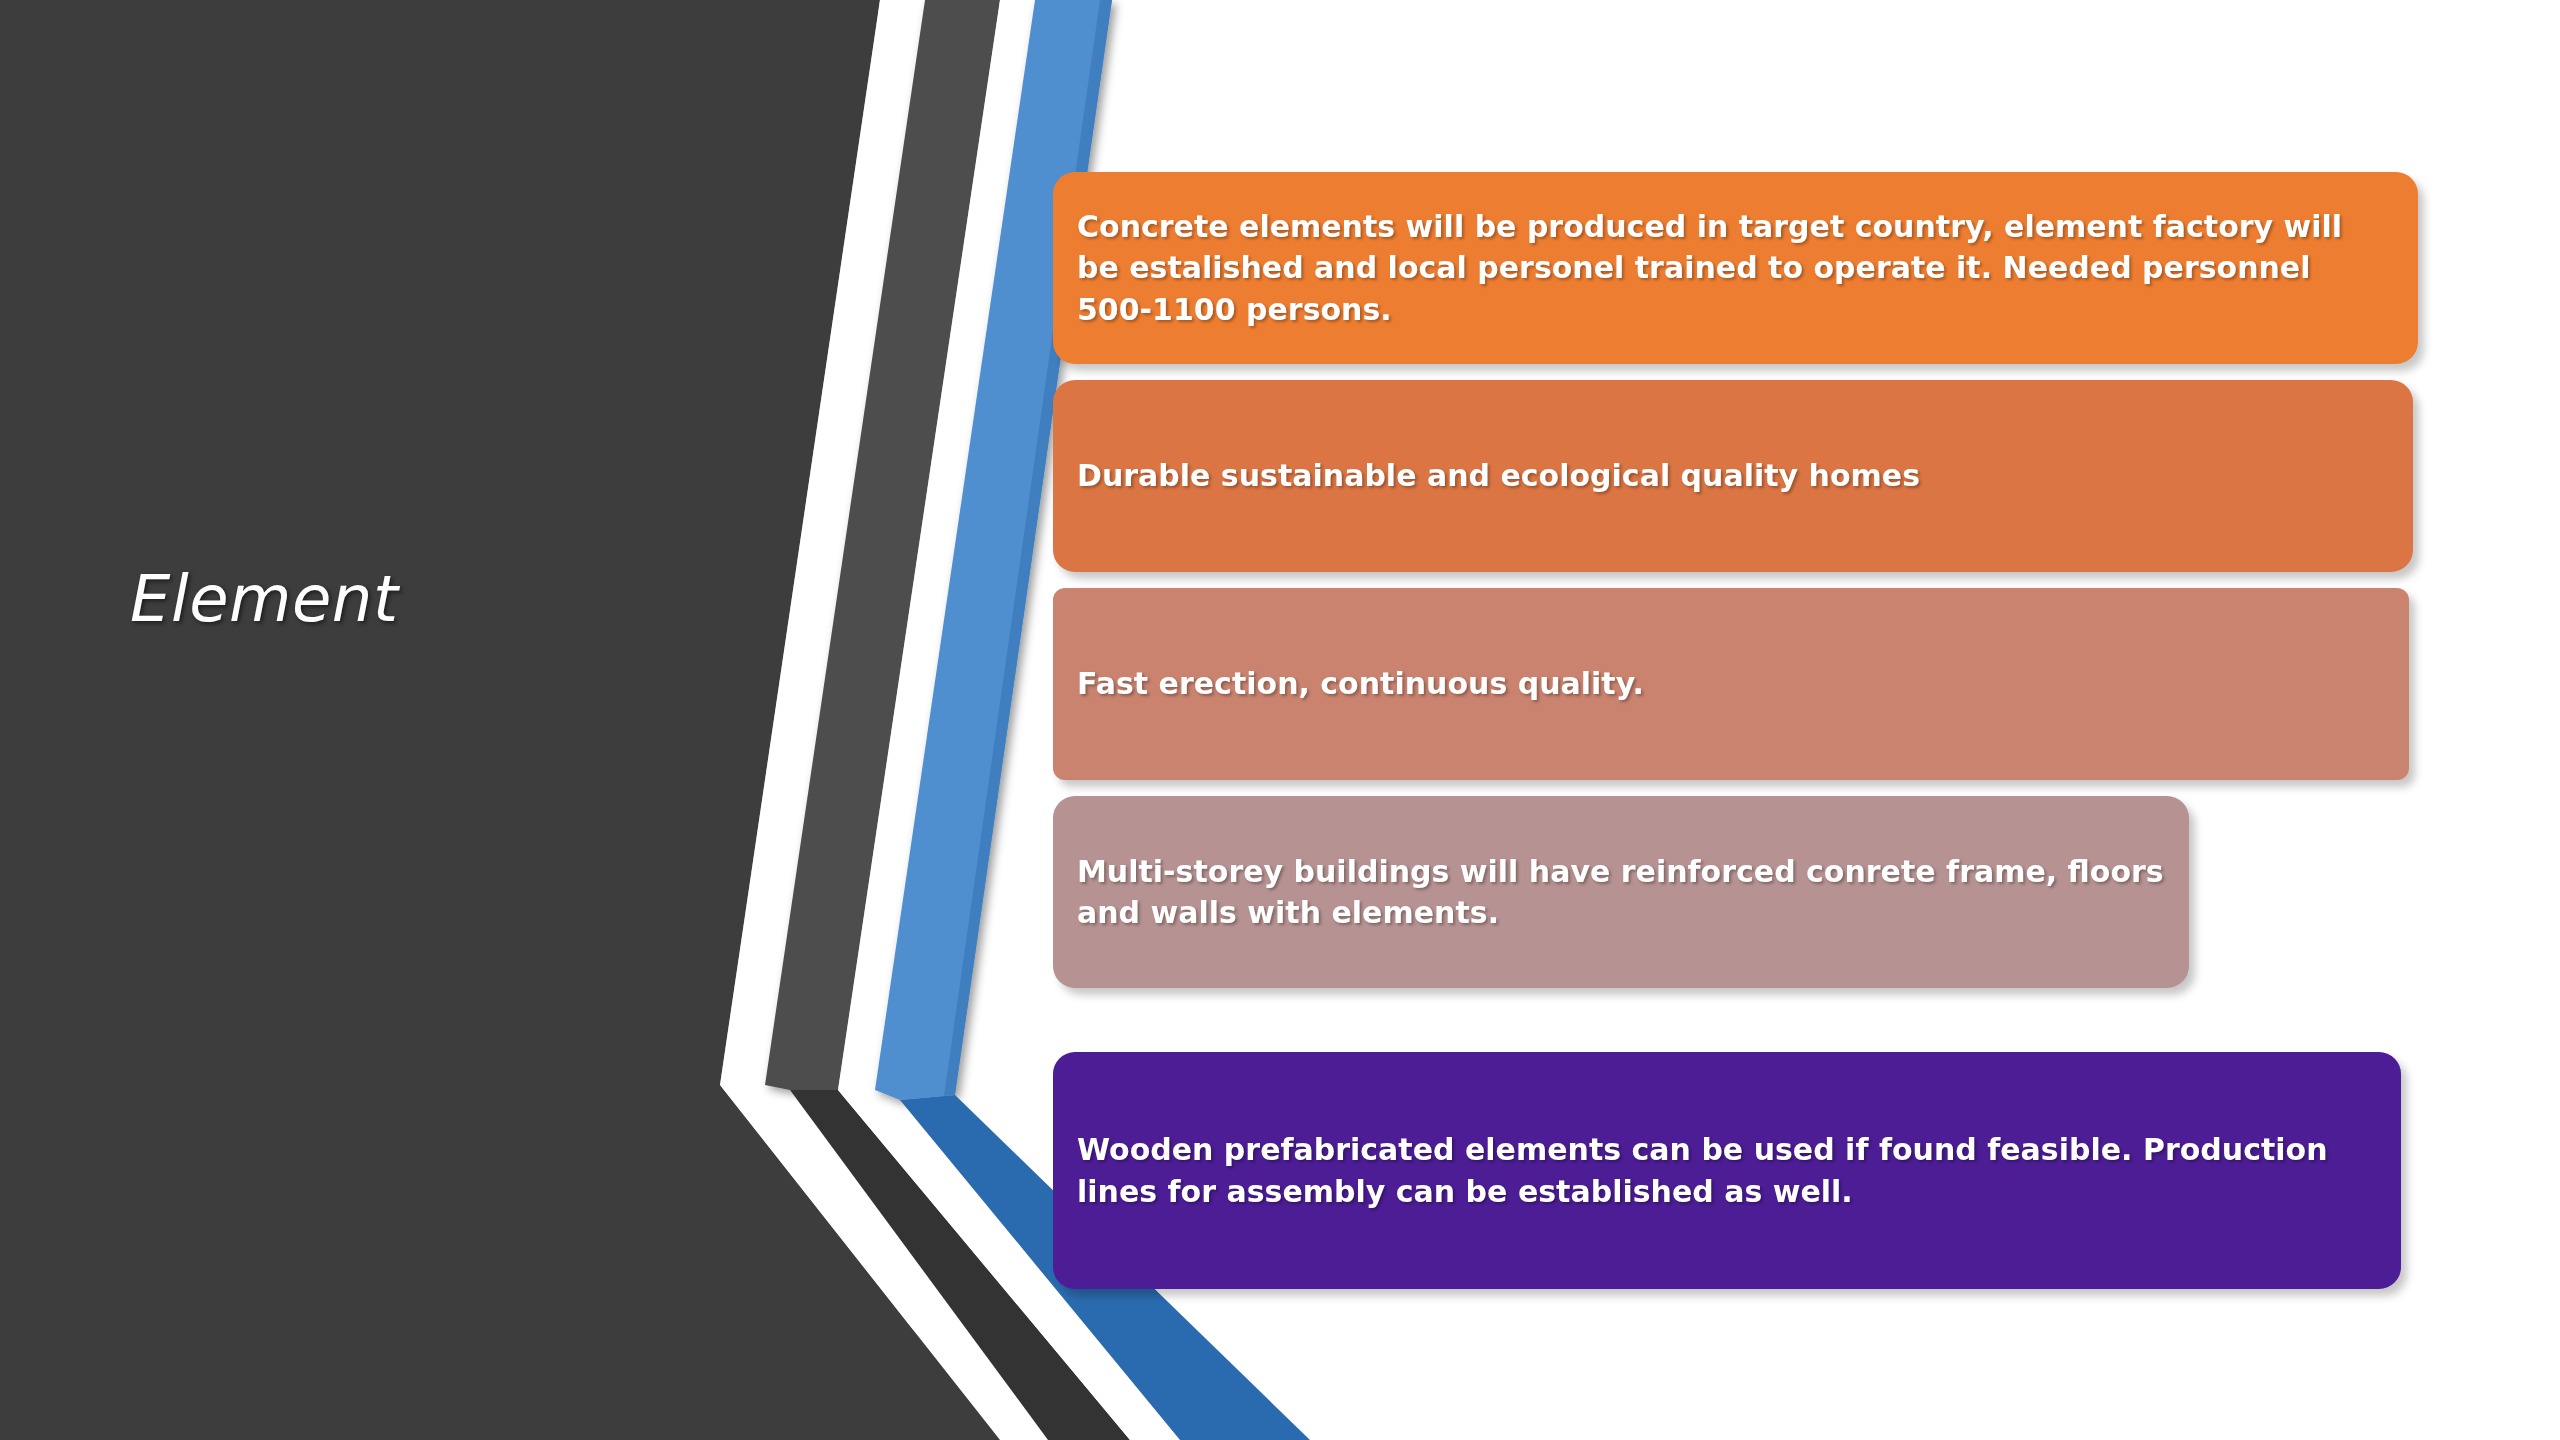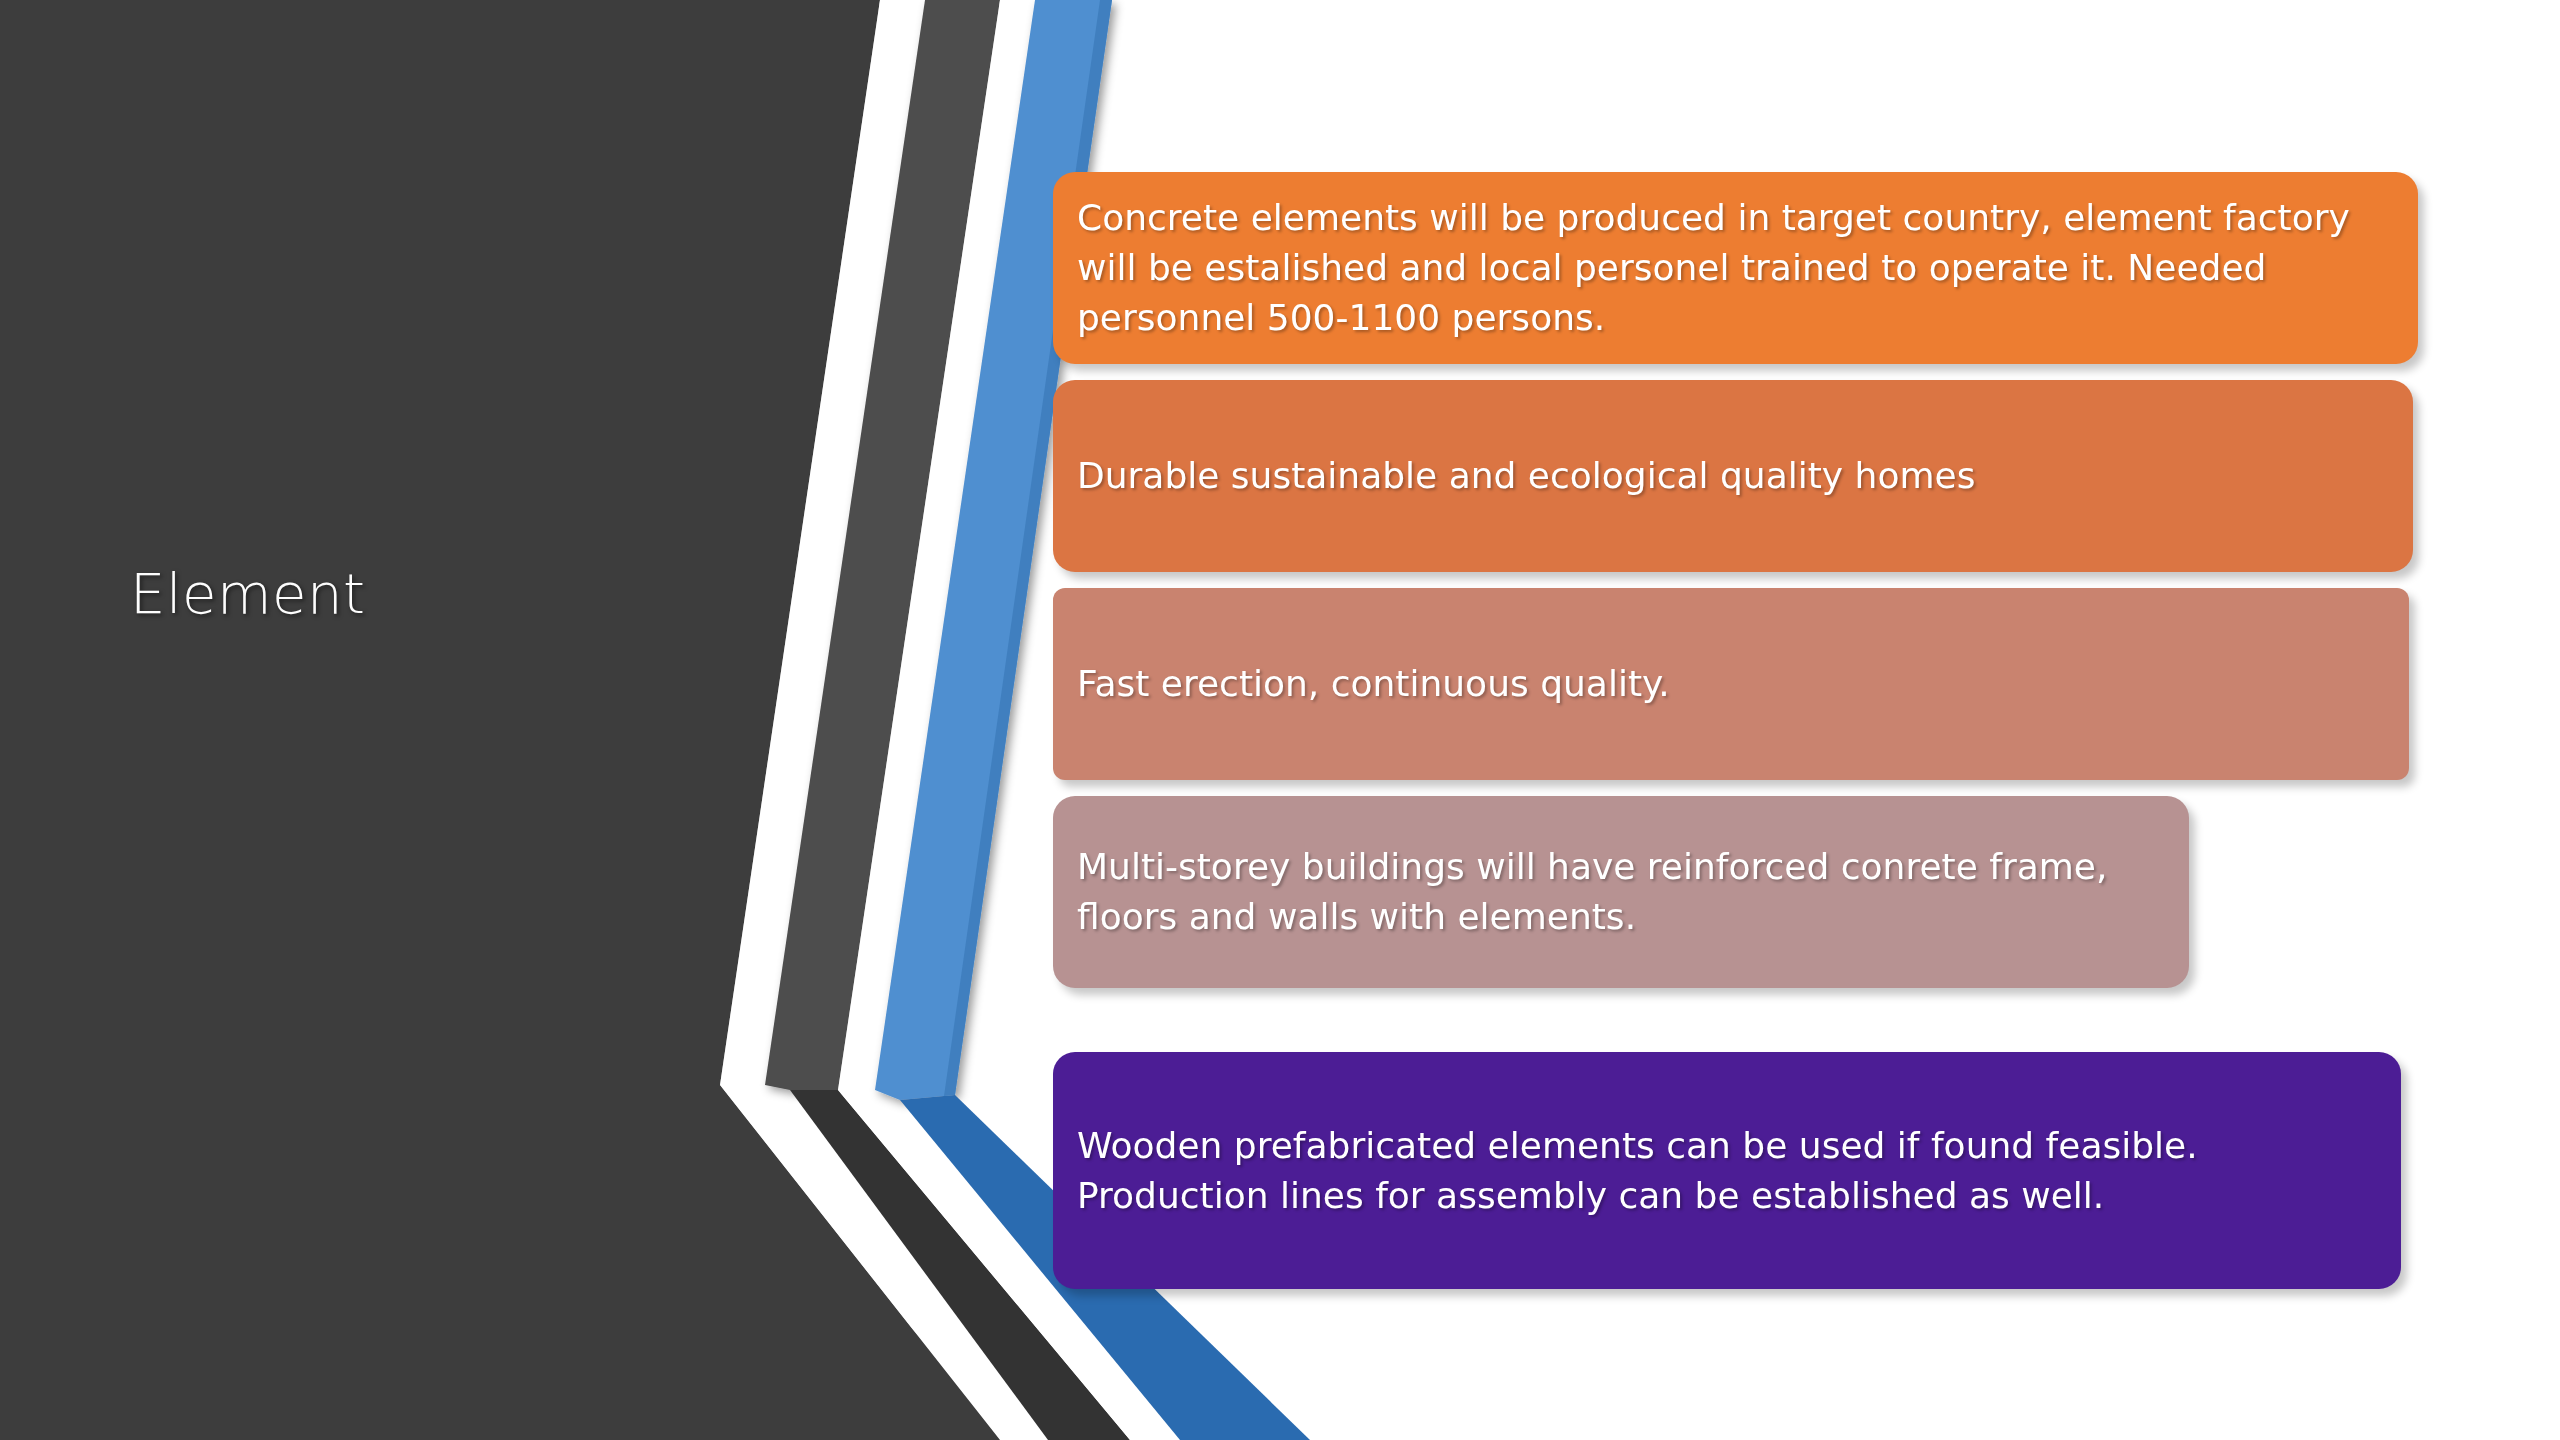--- a/index.html
+++ b/index.html
@@ -36,26 +36,27 @@
   #title-block {
     position: absolute;
     left: 130px;
     top: 560px;
     width: 620px;
     z-index: 5;
   }
   .title-line {
     font-family: "DejaVu Sans", sans-serif;
     font-weight: 300;
-    font-size: 56px;
+    font-size: 64px;
     line-height: 1.22;
     color: #fdfdfd;
     letter-spacing: 0.5px;
     text-shadow: 2px 2px 4px rgba(0,0,0,0.55);
     white-space: nowrap;
+    font-style: italic;
   }
 
   
   #boxes {
     position: absolute;
     left: 1053px;
     top: 172px;
     width: 1365px;
     z-index: 4;
   }
@@ -64,25 +65,25 @@
     left: 0;
     border-radius: 22px;
     box-sizing: border-box;
     padding: 0 24px;
     display: flex;
     align-items: center;
     box-shadow: 6px 7px 9px rgba(0,0,0,0.22);
   }
   .box-text {
     font-family: "DejaVu Sans", sans-serif;
-    font-size: 36px;
+    font-size: 30px;
     line-height: 1.38;
     color: #ffffff;
     text-shadow: 2px 2px 3px rgba(0,0,0,0.30);
-    font-weight: 400;
+    font-weight: 700;
   }
 
   #box-0 { top: 0px;    height: 192px; width: 1365px; background:#ED7D31; }
   #box-1 { top: 208px;  height: 192px; width: 1360px; background:#DB7543;align-items:center; }
   #box-2 { top: 416px;  height: 192px; width: 1356px; background:#C9836F;border-radius:12px; }
   #box-3 { top: 624px;  height: 192px; width: 1136px; background:#B79292; }
   #box-4 { top: 832px;  height: 237px; width: 1348px; background:#4c1d95;margin-top:48px; }
 </style>
 </head>
 <body>

